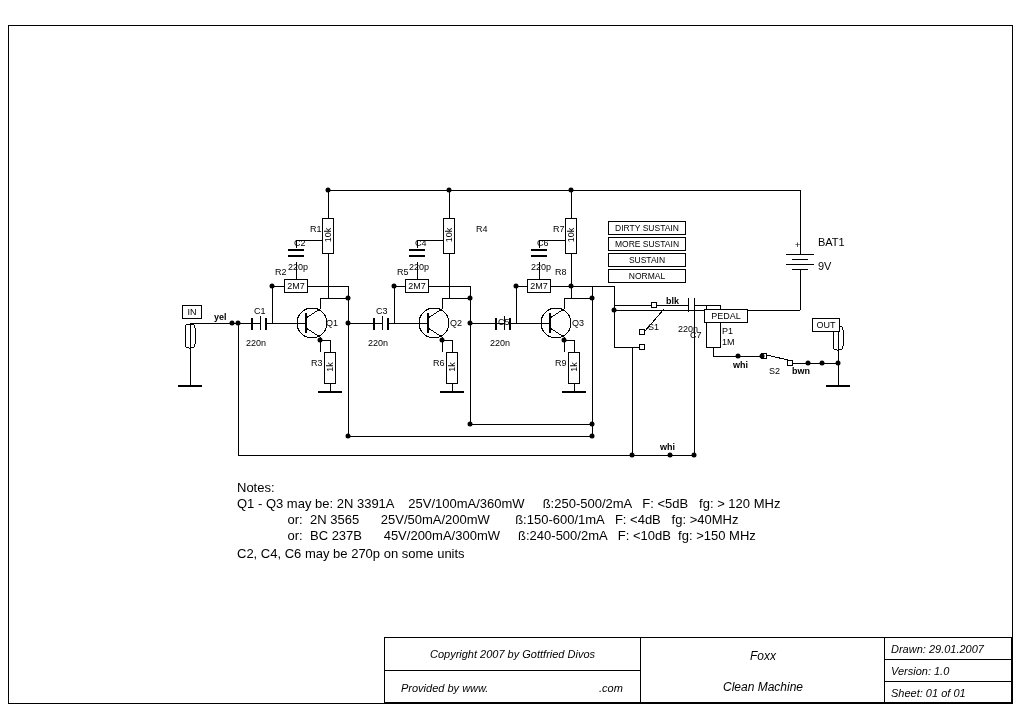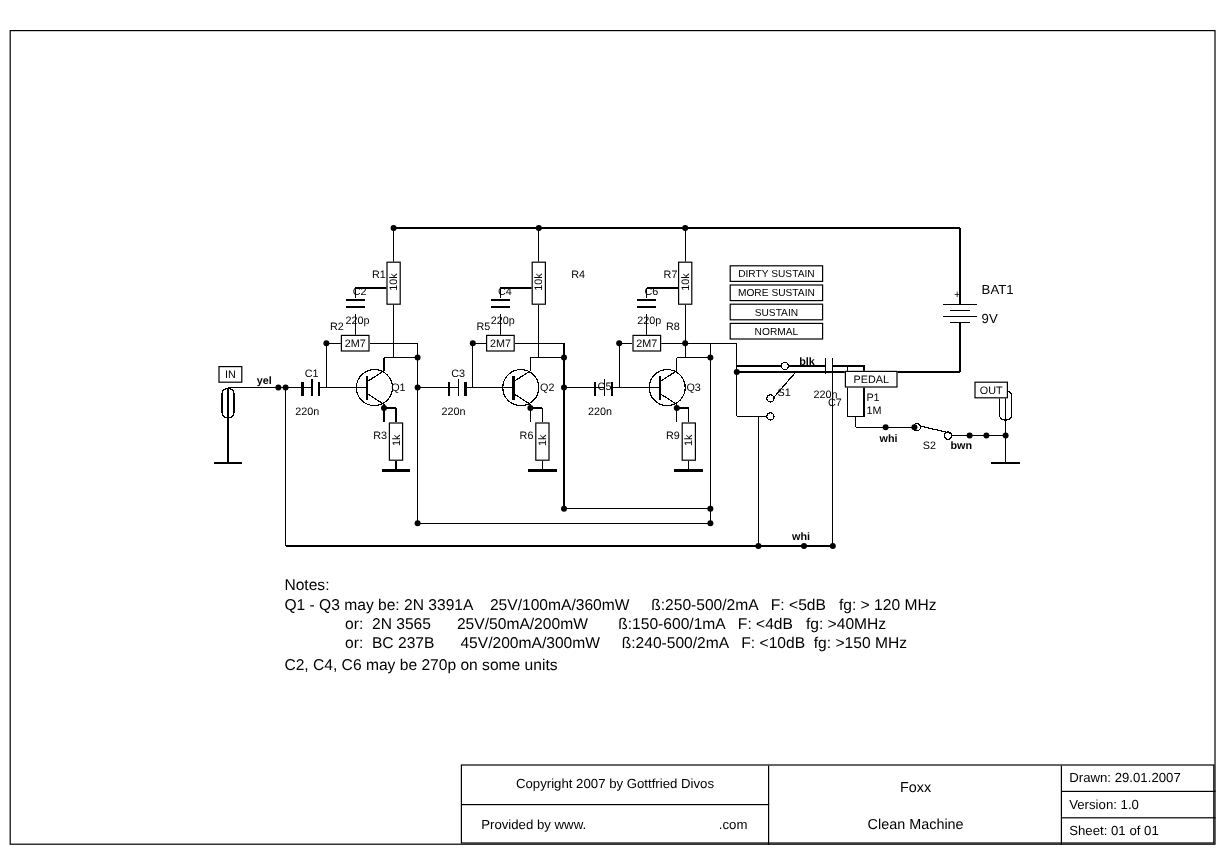--- a/index.html
+++ b/index.html
@@ -310,21 +310,21 @@
       <span>1k</span>
     </div>
   <div class="lbl" style="left:555px;top:358px;">R9</div>
 
   <div class="notes" style="left:237px;top:480px;">Notes:</div>
   <div class="notes" style="left:237px;top:496px;">Q1 - Q3 may be: 2N 3391A    25V/100mA/360mW     ß:250-500/2mA   F: &lt;5dB   fg: &gt; 120 MHz</div>
   <div class="notes" style="left:237px;top:512px;">              or:  2N 3565      25V/50mA/200mW       ß:150-600/1mA   F: &lt;4dB   fg: &gt;40MHz</div>
   <div class="notes" style="left:237px;top:528px;">              or:  BC 237B      45V/200mA/300mW     ß:240-500/2mA   F: &lt;10dB  fg: &gt;150 MHz</div>
   <div class="notes" style="left:237px;top:546px;">C2, C4, C6 may be 270p on some units</div>
 
-  <div class="tblock" style="left:384px;top:637px;width:628px;height:66px;">
+  <div class="tblock" style="left:384px;top:637px;width:628px;height:66px;font-style:italic;">
     <div class="tcell c-center" style="left:0;top:0;width:256px;height:33px;border-right:1px solid #000;border-bottom:1px solid #000;">Copyright 2007 by Gottfried Divos</div>
     <div class="tcell" style="left:16px;top:33px;width:150px;height:33px;">Provided by www.</div>
     <div class="tcell" style="left:214px;top:33px;width:60px;height:33px;">.com</div>
     <div class="tcell" style="left:0;top:33px;width:256px;height:33px;border-right:1px solid #000;"></div>
 
     <div class="tcell c-center big" style="left:256px;top:2px;width:244px;height:32px;">Foxx</div>
     <div class="tcell c-center big" style="left:256px;top:34px;width:244px;height:30px;">Clean Machine</div>
     <div class="tcell" style="left:256px;top:0;width:244px;height:66px;border-right:1px solid #000;"></div>
 
     <div class="tcell" style="left:500px;top:0;width:128px;height:22px;padding-left:6px;border-bottom:1px solid #000;">Drawn:  29.01.2007</div>

